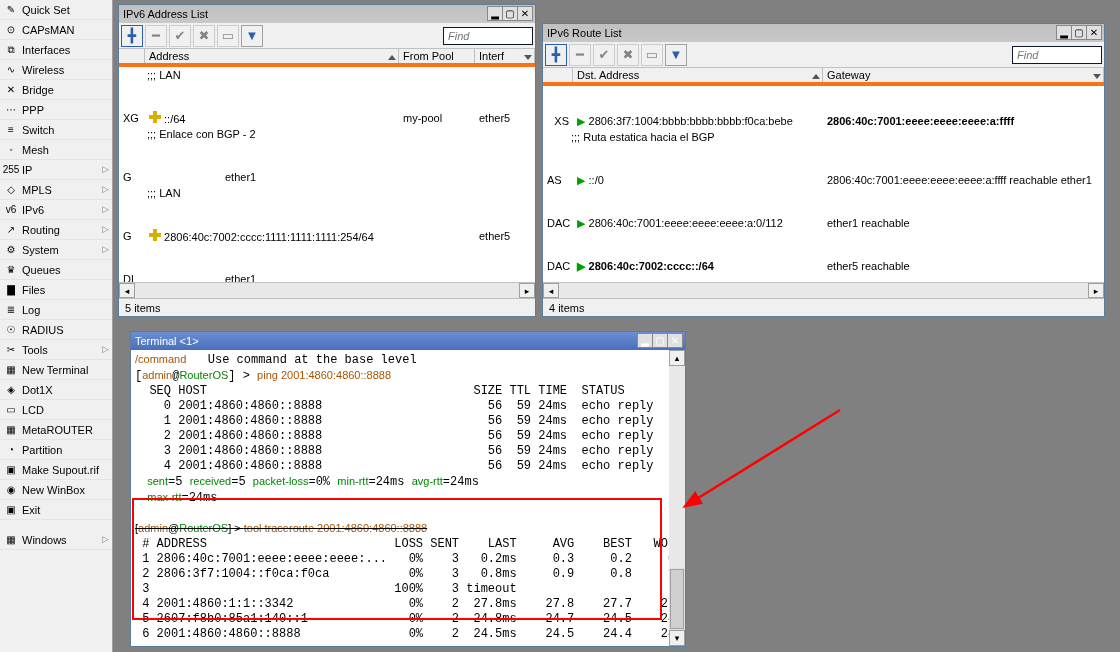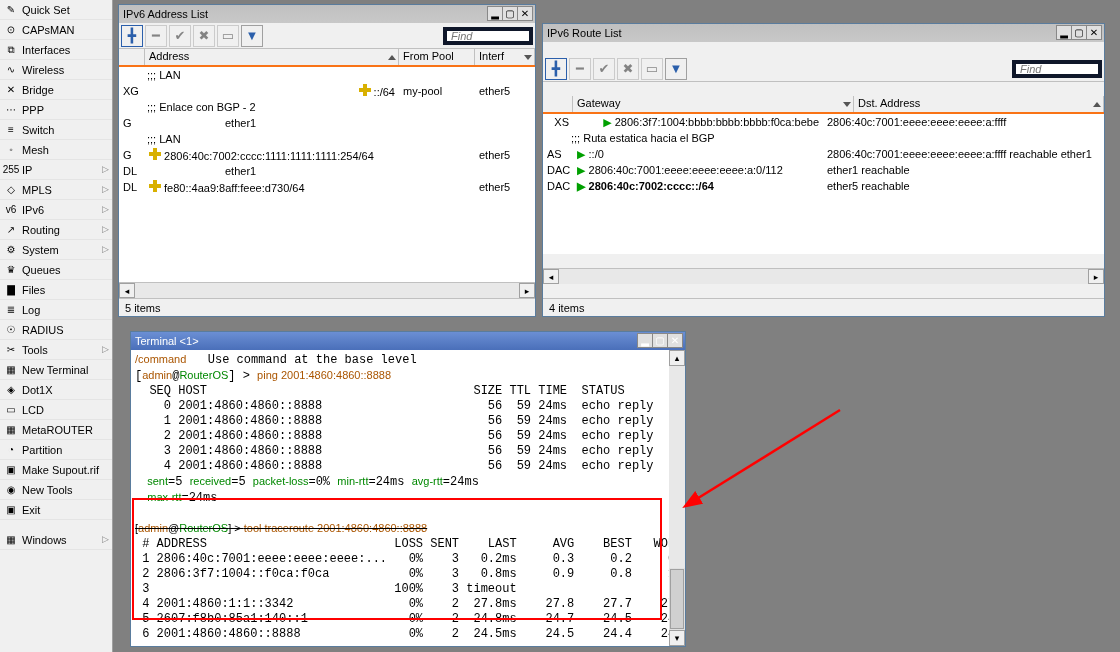--- a/index.html
+++ b/index.html
@@ -13,27 +13,27 @@
 
   
   .win { position:absolute; border:1px solid #5a7c9d; background:#f0f0f0; display:flex; flex-direction:column; }
   .win-title { height:18px; background:linear-gradient(#c0c0c0,#c8c8c8); display:flex; align-items:center; padding:0 4px; font-size:11px; position:relative; }
   .win-title.active { background:linear-gradient(#6b8fd4,#4a6fb9); color:#fff; }
   .win-ctrls { position:absolute; right:2px; top:1px; display:flex; gap:0; }
   .win-btn { width:16px; height:15px; background:#e0e0e0; border:1px solid #888; display:flex; align-items:center; justify-content:center; font-size:10px; cursor:pointer; margin-left:-1px; }
   .toolbar { height:26px; display:flex; align-items:center; padding:2px; gap:2px; border-bottom:1px solid #c0c0c0; background:#f0f0f0; }
   .tb-btn { width:22px; height:22px; border:1px solid #a0a0a0; background:#f0f0f0; display:flex; align-items:center; justify-content:center; cursor:pointer; font-size:13px; }
   .tb-btn.disabled { opacity:0.45; }
-  .find { margin-left:auto; width:90px; height:18px; border:4px solid #0f172a; padding:0 4px; color:#888; font-style:italic; background:#fff; }
+  .find { margin-left:auto; width:90px; height:18px; border:1px solid #0f172a; padding:0 4px; color:#888; font-style:italic; background:#fff; }
   .grid { flex:1; background:#fff; overflow:hidden; position:relative; }
-  .grid-head { display:flex; background:#f0f0f0; border-bottom:2px solid #f97316; height:18px; position:sticky; top:0; }
+  .grid-head { display:flex; background:#f0f0f0; border-bottom:4px solid #f97316; height:18px; position:sticky; top:0; }
   .gh { border-right:1px solid #c0c0c0; padding:1px 4px; font-size:11px; position:relative; }
   .tri { position:absolute; right:2px; top:6px; width:0; height:0; border-left:4px solid transparent; border-right:4px solid transparent; border-top:5px solid #555; }
   .tri-asc { border-top:none; border-bottom:5px solid #555; }
-  .row { display:flex; height:16px; align-items:center; font-size:11px; }
+  .row { display:flex; height:16px; align-items:center; font-size:11px;margin-top:27px; }
   .cl { padding:0 4px; overflow:hidden; white-space:nowrap; }
   .comment-row { color:#000; padding-left:28px; height:16px; display:flex; align-items:center; font-size:11px; }
   .status { height:18px; border-top:1px solid #c0c0c0; padding:0 6px; display:flex; align-items:center; background:#f0f0f0; font-size:11px; }
   .scroll-h { height:16px; background:#e0e0e0; border-top:1px solid #c0c0c0; display:flex; }
   .scroll-btn { width:16px; height:15px; background:#f0f0f0; border:1px solid #a0a0a0; display:flex; align-items:center; justify-content:center; font-size:9px; }
   .scroll-track { flex:1; background:#e8e8e8; }
   .scroll-v { position:absolute; right:0; top:18px; bottom:0; width:16px; background:#e0e0e0; display:flex; flex-direction:column; }
   .sv-btn { height:16px; background:#f0f0f0; border:1px solid #a0a0a0; display:flex; align-items:center; justify-content:center; font-size:9px; }
   .sv-thumb { flex:1; background:#d0d0d0; border:1px solid #a0a0a0; margin:1px; }
 
@@ -152,21 +152,21 @@
       <div class="side-item">
         <span class="side-ico">◔</span>
         <span>Partition</span>
       </div>
       <div class="side-item">
         <span class="side-ico">▣</span>
         <span>Make Supout.rif</span>
       </div>
       <div class="side-item">
         <span class="side-ico">◉</span>
-        <span>New Tools</span>
+        <span>New WinBox</span>
       </div>
       <div class="side-item">
         <span class="side-ico">▣</span>
         <span>Exit</span>
       </div>
     </div>
   <div style="height:10px;"></div>
   <div class="side-item">
     <span class="side-ico">▦</span>
     <span>Windows</span>
@@ -196,21 +196,21 @@
     <div class="grid-head">
       <div class="gh" style="width:26px;"></div>
       <div class="gh" style="width:254px;"><span>Address</span><span class="tri tri-asc" style="right:2px;"></span></div>
       <div class="gh" style="width:76px;">From Pool</div>
       <div class="gh" style="flex:1;"><span>Interf</span><span class="tri"></span></div>
     </div>
     <div id="addr-rows">
         <div class="comment-row">;;; LAN</div>
         <div class="row">
           <div class="cl" style="width:26px;">XG</div>
-          <div class="cl" style="width:254px;text-align:right;"><span class="addr-ico"></span> ::/64</div>
+          <div class="cl" style="width:254px;"><span class="addr-ico"></span> ::/64</div>
           <div class="cl" style="width:76px;">my-pool</div>
           <div class="cl" style="flex:1;">ether5</div>
         </div>
         <div class="comment-row">;;; Enlace con BGP - 2</div>
         <div class="row">
           <div class="cl" style="width:26px;">G</div>
           <div class="cl" style="width:76px;"></div>
           <div class="cl" style="flex:1;">ether1</div>
         </div>
         <div class="comment-row">;;; LAN</div>
@@ -234,49 +234,49 @@
       </div>
   </div>
   <div class="scroll-h">
     <div class="scroll-btn">◂</div>
     <div class="scroll-track"></div>
     <div class="scroll-btn">▸</div>
   </div>
   <div class="status">5 items</div>
 </div>
 
-<div class="win" style="left:542px; top:23px; width:563px; height:294px;gap:14px;">
+<div class="win" style="left:542px; top:23px; width:563px; height:294px;">
   <div class="win-title">
     <span>IPv6 Route List</span>
     <div class="win-ctrls">
       <div class="win-btn">▂</div>
       <div class="win-btn">▢</div>
       <div class="win-btn">✕</div>
     </div>
   </div>
   <div class="toolbar">
     <div class="tb-btn" style="border-color:#2b5fab;color:#2b5fab;font-weight:bold;">╋</div>
     <div class="tb-btn disabled">━</div>
     <div class="tb-btn disabled">✔</div>
     <div class="tb-btn disabled">✖</div>
     <div class="tb-btn disabled">▭</div>
     <div class="tb-btn" style="color:#2b5fab;">▼</div>
     <input class="find" placeholder="Find" style="">
   </div>
   <div class="grid">
     <div class="grid-head">
       <div class="gh" style="width:30px;"></div>
+      <div class="gh" style="width:250px;"><span>Dst. Address</span><span class="tri tri-asc" style="right:2px;"></span></div>
       <div class="gh" style="flex:1;"><span>Gateway</span><span class="tri"></span></div>
-      <div class="gh" style="width:250px;"><span>Dst. Address</span><span class="tri tri-asc" style="right:2px;"></span></div>
     </div>
     <div id="route-rows">
         <div class="row">
           <div class="cl" style="width:30px;text-align:right;">XS</div>
-          <div class="cl" style="width:250px;text-align:right;"><span class="route-ico">▶</span> 2806:3f7:1004:bbbb:bbbb:bbbb:f0ca:bebe</div>
-          <div class="cl" style="flex:1;">2806:40c:7001:eeee:eeee:eeee:a:ffff</div>
+          <div class="cl" style="width:250px;"><span class="route-ico">▶</span> 2806:3f7:1004:bbbb:bbbb:bbbb:f0ca:bebe</div>
+          <div class="cl" style="flex:1;font-weight:bold;">2806:40c:7001:eeee:eeee:eeee:a:ffff</div>
         </div>
         <div class="comment-row">;;; Ruta estatica hacia el BGP</div>
         <div class="row">
           <div class="cl" style="width:30px;">AS</div>
           <div class="cl" style="width:250px;"><span class="route-ico">▶</span> ::/0</div>
           <div class="cl" style="flex:1;">2806:40c:7001:eeee:eeee:eeee:a:ffff reachable ether1</div>
         </div>
         <div class="row">
           <div class="cl" style="width:30px;">DAC</div>
           <div class="cl" style="width:250px;"><span class="route-ico">▶</span> 2806:40c:7001:eeee:eeee:eeee:a:0/112</div>

